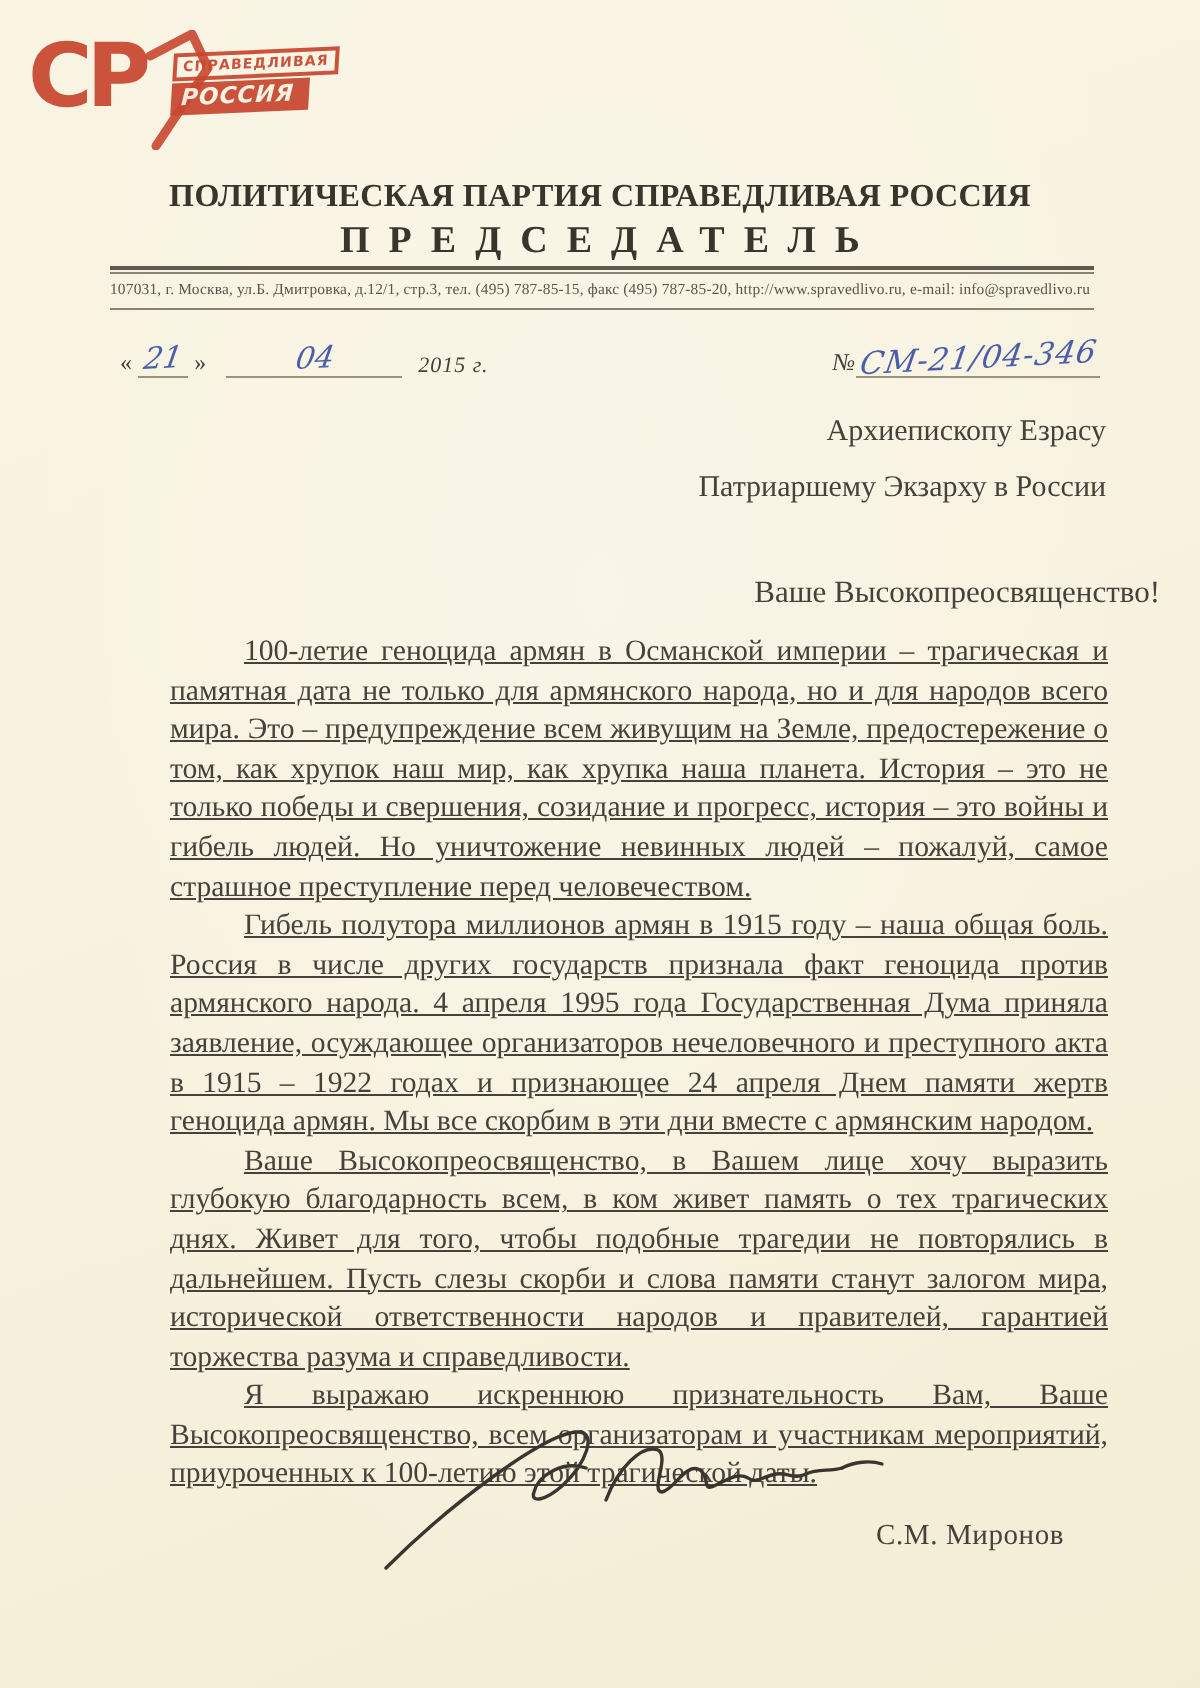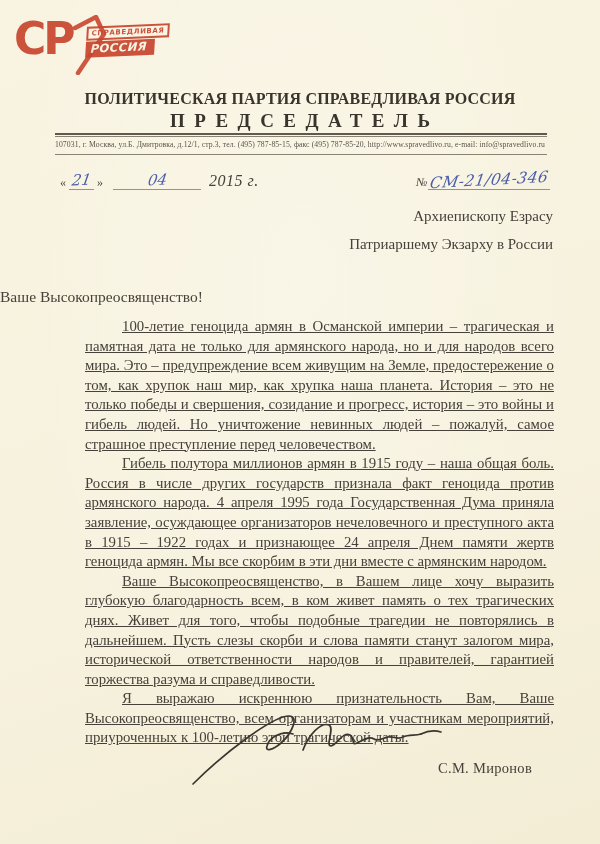--- a/index.html
+++ b/index.html
@@ -85,36 +85,36 @@
     display:inline-block;transform:rotate(-3deg) skewX(-12deg);
   }
   .date-left{display:flex;align-items:flex-end;gap:2px;}
   .day-slot{border-bottom:1px solid #9a937f;padding:0 3px;margin:0 1px;}
   .day-slot .script{font-size:15px;line-height:14px;}
   .month-slot{
     display:inline-block;width:88px;margin:0 6px 0 8px;text-align:center;
     border-bottom:1px solid #9a937f;
   }
   .month-slot .script{font-size:15px;line-height:14px;}
-  .year-text{font-size:16px;font-style:italic;letter-spacing:.5px;}
+  .year-text{font-size:11px;font-style:italic;letter-spacing:.5px;}
   .num-right{display:flex;align-items:flex-end;}
   .num-label{font-size:12px;font-style:italic;}
   .num-slot{border-bottom:1px solid #9a937f;padding:0 2px;}
   .num-slot .script{font-size:15.5px;line-height:15px;letter-spacing:.5px;}
 
   
   .recipient{
     position:absolute;top:208px;right:47px;text-align:right;
     font-size:15px;color:var(--ink);
   }
   .recipient div{margin-bottom:11px;}
 
   
   .salutation{
-    position:absolute;top:288px;left:0;right:20px;text-align:left;
+    position:absolute;top:288px;left:0;right:20px;text-align:right;
     font-size:15.5px;color:var(--ink);
   }
   .body-text{
     position:absolute;top:317px;left:85px;width:469px;
     font-size:14.8px;line-height:19.6px;text-align:justify;color:var(--ink);
   }
   .body-text p{text-indent:37px;text-decoration:underline;}
 
   
   .sig-scrawl{position:absolute;left:185px;top:710px;}

